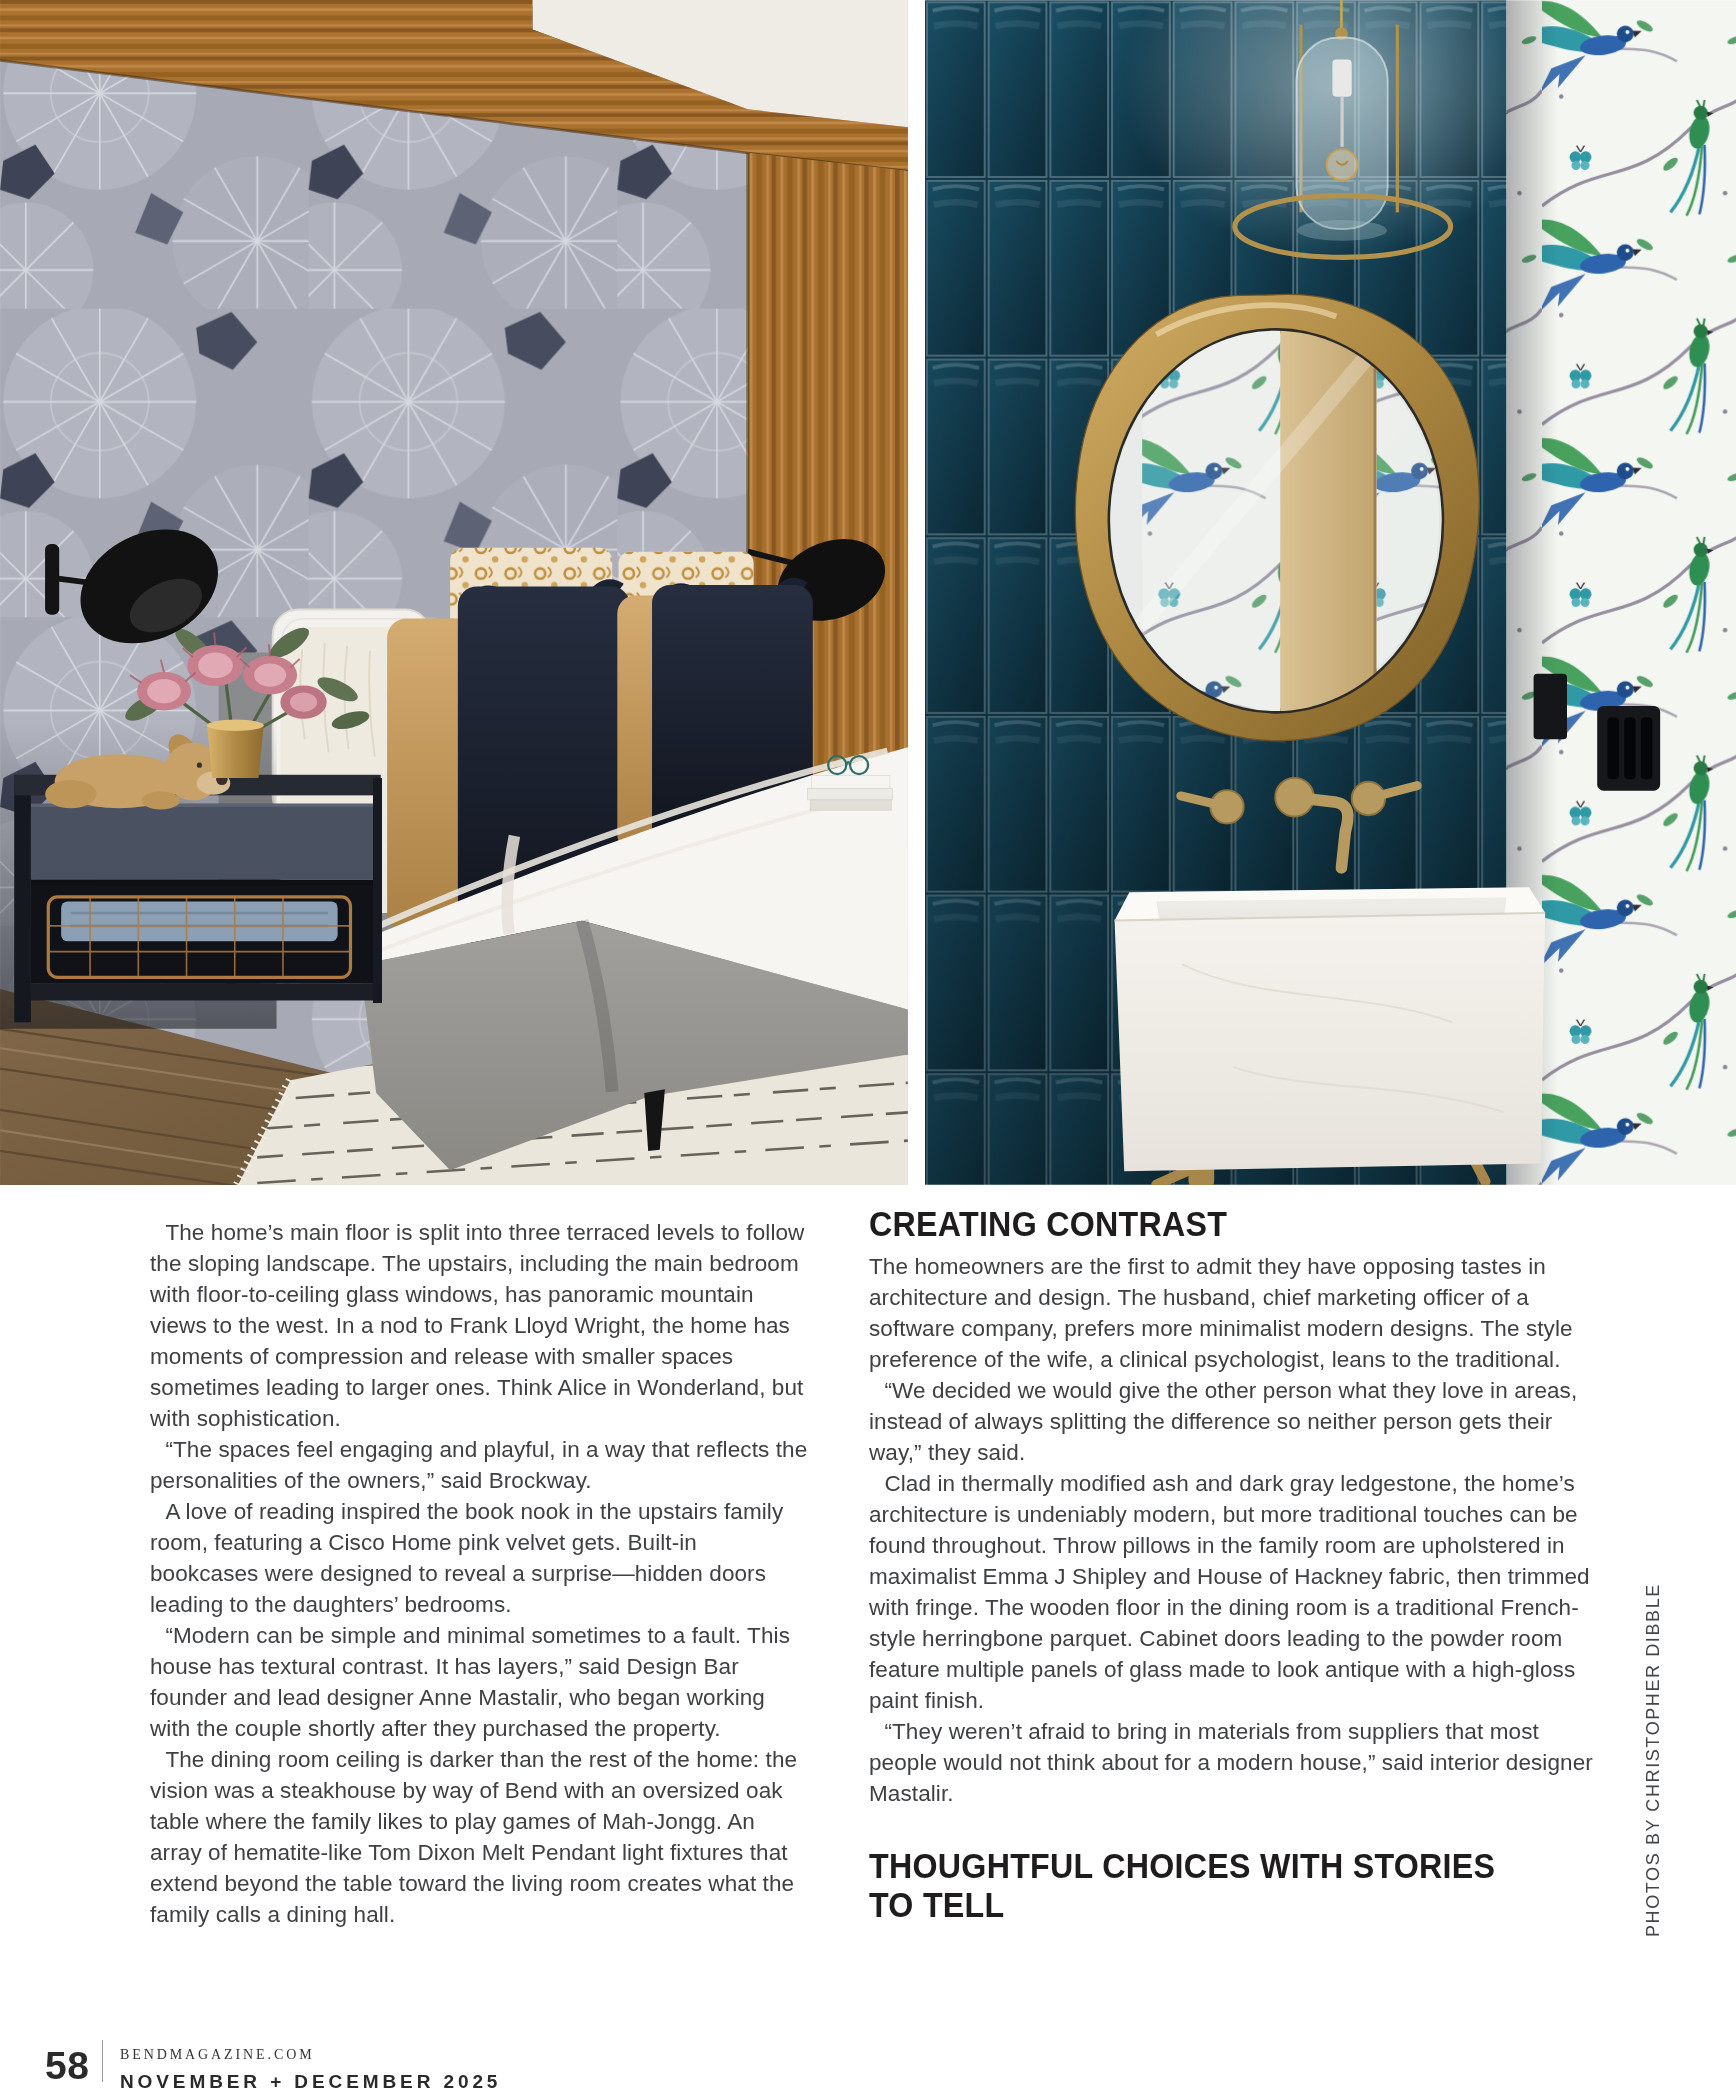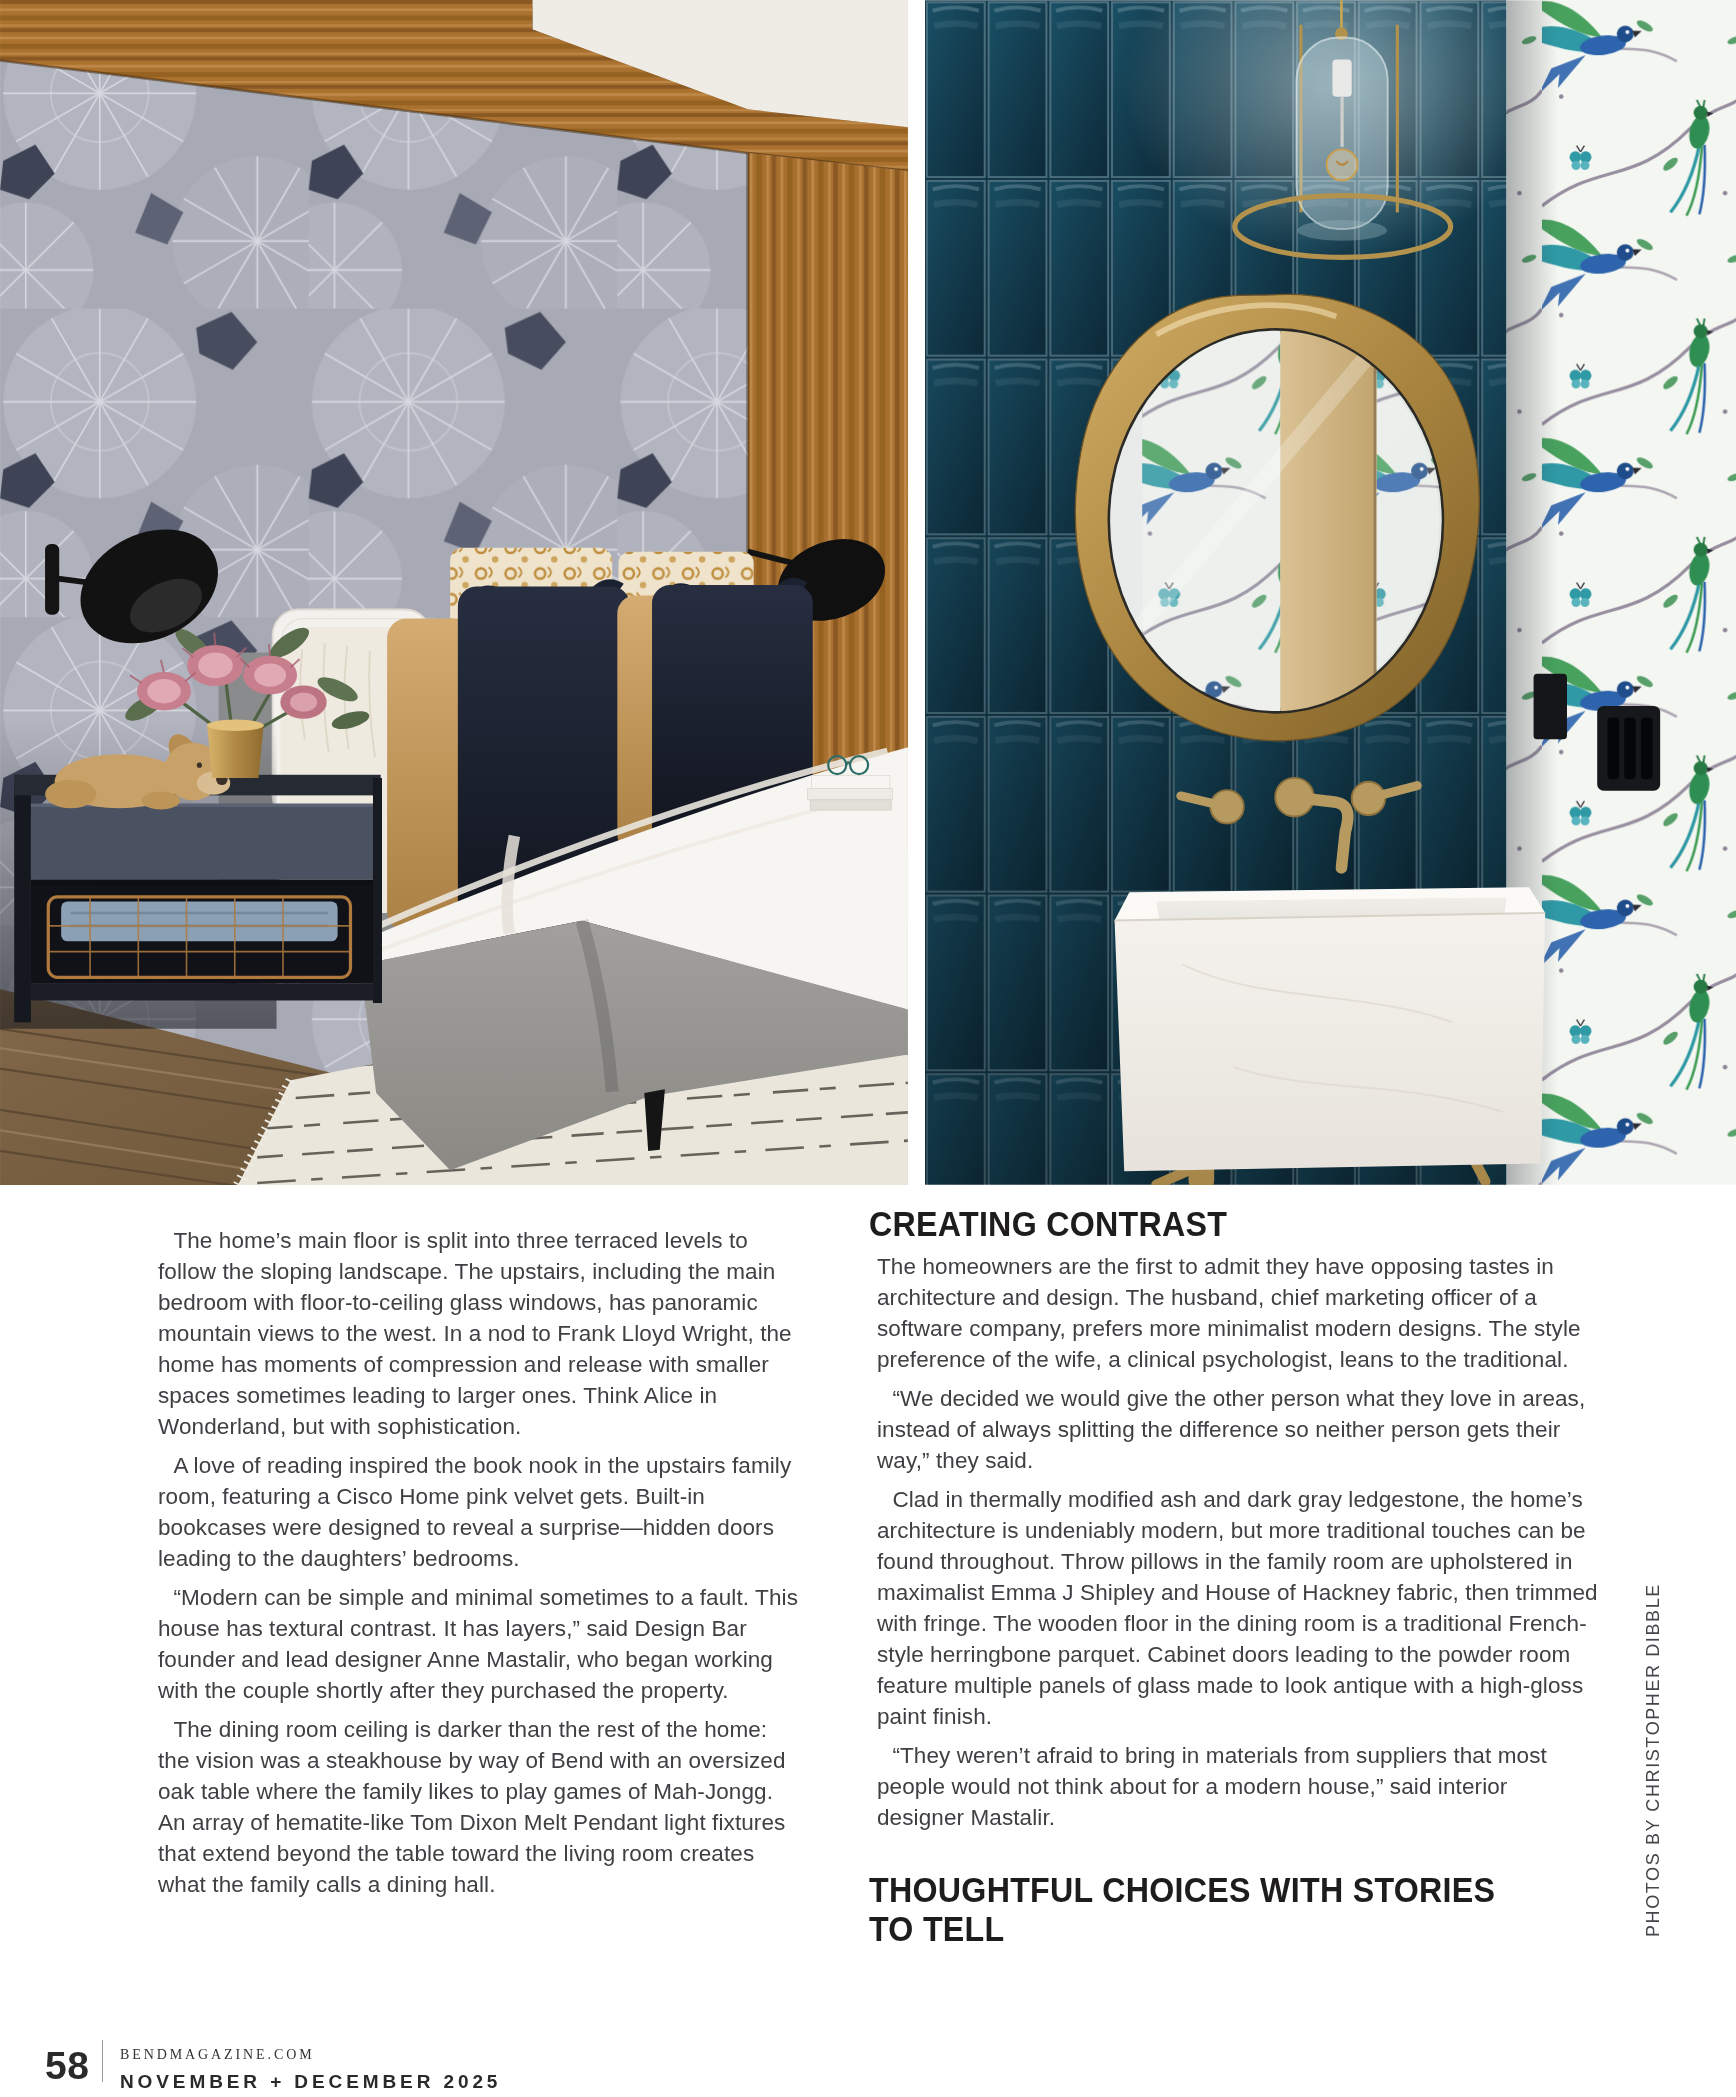--- a/index.html
+++ b/index.html
@@ -2,21 +2,21 @@
 <html style="font-size:10.3px"><head>
 <meta charset="utf-8">
 <style>
   html,body{margin:0;padding:0;background:#ffffff;}
   .page{position:relative;width:1736px;height:2097px;background:#ffffff;overflow:hidden;
         font-family:"Liberation Sans",sans-serif;}
   .photo{position:absolute;top:0;display:block;}
   #bedroom-photo{left:0;}
   #bath-photo{left:925px;}
   .col{position:absolute;color:#3e4043;font-size:22.5px;line-height:31px;letter-spacing:0.1px;}
-  .col p{margin:8px;}
+  .col p{margin:0;}
   .col p.ind{text-indent:15.4px;}
   .sec-head{font-weight:800;color:#1f1c1d;font-size:35px;line-height:39px;letter-spacing:0.3px;
             transform:scaleX(0.92);transform-origin:0 50%;margin:0 0 7.7px 0;}
   .sec-head.second{margin-top:37px;}
   #left-col{left:150px;top:1217px;width:659px;}
   #right-col{left:869px;top:1204px;width:738px;}
   .credit{position:absolute;left:1643px;top:1937px;transform:rotate(-90deg);transform-origin:0 0;
           white-space:nowrap;font-size:18px;letter-spacing:1.6px;color:#43464a;}
   .footer{position:absolute;left:0;top:2032px;width:579px;height:66px;}
   .page-num{position:absolute;left:45px;top:11.6px;font-size:39px;font-weight:bold;color:#2a2a2a;letter-spacing:0.6px;}
@@ -446,20 +446,21 @@
       <polygon points="360,1402 905,1396 888,1522 380,1530" fill="url(#basinGrad)"></polygon>
       <polygon points="295,1432 965,1420 958,1810 310,1822" fill="url(#marbleGrad)"></polygon>
       <path d="M400,1500 C520,1560 680,1540 820,1590" stroke="#d9d3c8" stroke-width="3" fill="none" opacity="0.6"></path>
       <path d="M480,1660 C600,1700 740,1680 900,1730" stroke="#d9d3c8" stroke-width="3" fill="none" opacity="0.5"></path>
       <line x1="295" y1="1432" x2="965" y2="1420" stroke="#d8d2c8" stroke-width="3"></line>
     </g>
   </svg>
 
   <div id="left-col" class="col">
     <p class="ind">The home’s main floor is split into three terraced levels to follow the sloping landscape. The upstairs, including the main bedroom with floor-to-ceiling glass windows, has panoramic mountain views to the west. In a nod to Frank Lloyd Wright, the home has moments of compression and release with smaller spaces sometimes leading to larger ones. Think Alice in Wonderland, but with sophistication.</p>
+    <p class="ind">“The spaces feel engaging and playful, in a way that reflects the personalities of the owners,” said Brockway.</p>
     <p class="ind">A love of reading inspired the book nook in the upstairs family room, featuring a Cisco Home pink velvet gets. Built-in bookcases were designed to reveal a surprise—hidden doors leading to the daughters’ bedrooms.</p>
     <p class="ind">“Modern can be simple and minimal sometimes to a fault. This house has textural contrast. It has layers,” said Design Bar founder and lead designer Anne Mastalir, who began working with the couple shortly after they purchased the property.</p>
     <p class="ind">The dining room ceiling is darker than the rest of the home: the vision was a steakhouse by way of Bend with an oversized oak table where the family likes to play games of Mah-Jongg. An array of hematite-like Tom Dixon Melt Pendant light fixtures that extend beyond the table toward the living room creates what the family calls a dining hall.</p>
   </div>
 
   <div id="right-col" class="col">
     <h2 class="sec-head">CREATING CONTRAST</h2>
     <p>The homeowners are the first to admit they have opposing tastes in architecture and design. The husband, chief marketing officer of a software company, prefers more minimalist modern designs. The style preference of the wife, a clinical psychologist, leans to the traditional.</p>
     <p class="ind">“We decided we would give the other person what they love in areas, instead of always splitting the difference so neither person gets their way,” they said.</p>
     <p class="ind">Clad in thermally modified ash and dark gray ledgestone, the home’s architecture is undeniably modern, but more traditional touches can be found throughout. Throw pillows in the family room are upholstered in maximalist Emma J Shipley and House of Hackney fabric, then trimmed with fringe. The wooden floor in the dining room is a traditional French-style herringbone parquet. Cabinet doors leading to the powder room feature multiple panels of glass made to look antique with a high-gloss paint finish.</p>

